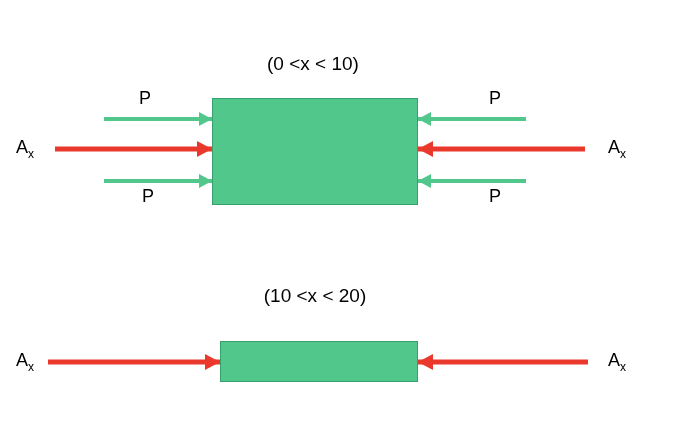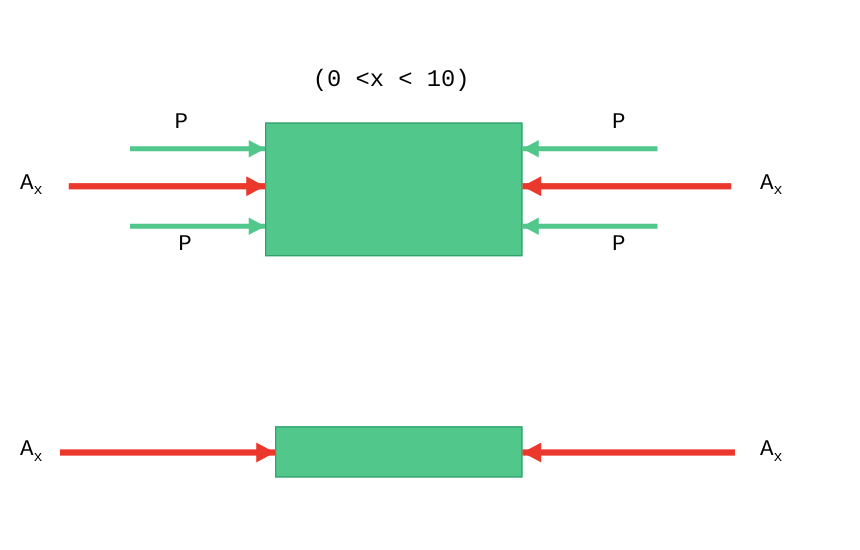--- a/index.html
+++ b/index.html
@@ -1,21 +1,21 @@
 <!DOCTYPE html>
 <html style="--box_fill: #52c78c; --box_border: #35a06d; --green_arrow: #52c78c; --red_arrow: #ea392c;"><head>
 <meta charset="utf-8">
 <style>
   html,body{margin:0;padding:0;background:#ffffff;}
   .canvas{
     position:relative;
     width:688px;height:440px;
     background:#ffffff;
     overflow:hidden;
-    font-family:Liberation Mono, monospace;
+    font-family:Liberation Sans, sans-serif;
   }
   .box{
     position:absolute;
     background:var(--box_fill);
     border:1px solid var(--box_border);
     box-sizing:border-box;
   }
   .arrow{position:absolute;height:16px;}
   .arrow .shaft{
     position:absolute;left:0;right:0;top:50%;
@@ -88,20 +88,21 @@
   <div class="label p-label" style="left:133px;top:186px;">P</div>
   <div class="label" style="left:16px;top:137px;">
     <span>A</span><sub>x</sub>
   </div>
   <div class="label p-label" style="left:480px;top:88px;">P</div>
   <div class="label p-label" style="left:480px;top:186px;">P</div>
   <div class="label" style="left:608px;top:137px;">
     <span>A</span><sub>x</sub>
   </div>
 
+  <div class="title" style="left:165px;top:285px;width:300px;">(10 &lt;x &lt; 20)</div>
 
   <div class="box" style="left:220px;top:341px;width:198px;height:41px;"></div>
 
   <div class="arrow red thick right" style="left:48px;top:354px;width:172px;">
     <div class="shaft"></div>
     <div class="head"></div>
   </div>
   <div class="arrow red thick left" style="left:418px;top:354px;width:170px;">
     <div class="shaft"></div>
     <div class="head"></div>

